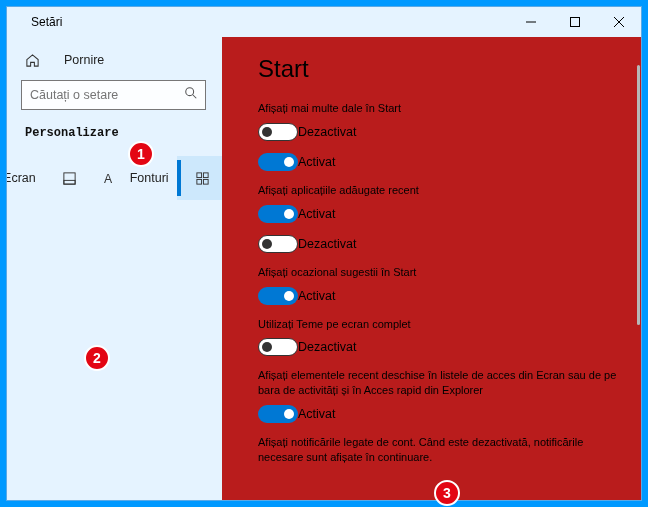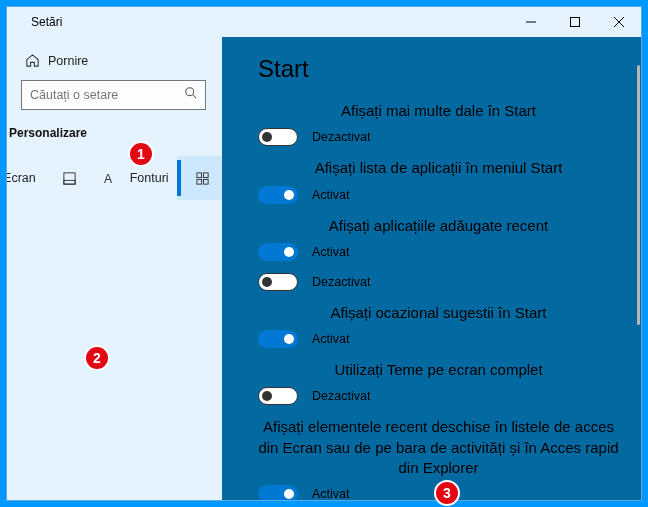--- a/index.html
+++ b/index.html
@@ -1,44 +1,44 @@
 <!DOCTYPE html>
 <html><head>
 <meta charset="utf-8">
 <style>
 * { box-sizing: border-box; margin: 0; padding: 0; font-family: "Segoe UI", -apple-system, sans-serif; }
 html, body { width: 648px; height: 507px; }
 body { background: #0099ff; padding: 6px; }
-.window { background: #0369a1; width: 100%; height: 100%; border: 1px solid #5aa9e6; display: flex; flex-direction: column; overflow: hidden; }
+.window { background: #b91c1c; width: 100%; height: 100%; border: 1px solid #5aa9e6; display: flex; flex-direction: column; overflow: hidden; }
 .titlebar { height: 30px; display: flex; align-items: center; background: #e5f3ff; position: relative; }
 .titlebar-left { display: flex; align-items: center; padding-left: 10px; gap: 14px; }
 .titlebar-title { font-size: 12px; color: #000; }
 .win-controls { position: absolute; right: 0; top: 0; display: flex; }
 .win-btn { width: 44px; height: 30px; display: flex; align-items: center; justify-content: center; cursor: pointer; }
 .win-btn svg { width: 10px; height: 10px; }
 .body { flex: 1; display: flex; min-height: 0; position: relative; }
 .sidebar { width: 215px; background: #e5f3ff; padding: 10px 8px 10px 0; display: flex; flex-direction: column; position: relative; overflow: hidden; }
-.home-row { display: flex; align-items: center; gap: 8px; padding: 6px 8px 6px 18px; font-size: 12.5px; color: #222; cursor: pointer; }
+.home-row { display: flex; gap: 24px; padding: 6px 8px 6px 18px; font-size: 12.5px; color: #222; cursor: pointer; }
 .home-row svg { width: 15px; height: 15px; }
 .search-wrap { margin: 6px 8px 12px 14px; }
 .search { width: 100%; height: 30px; border: 1px solid #777; background: #fcfeff; font-size: 12.5px; padding: 0 28px 0 8px; color: #555; position: relative; }
 .search-container { position: relative; }
 .search-icon { position: absolute; right: 8px; top: 50%; transform: translateY(-50%); }
 .search-icon svg { width: 14px; height: 14px; }
-.section-label { font-size: 12px; font-weight: 600; color: #111; padding: 4px 0 8px 2px; }
+.section-label { font-size: 12px; font-weight: 600; color: #111; padding: 4px 0 8px 18px; font-family: Liberation Mono, monospace; }
 .nav { display: flex; flex-direction: row; margin-top: 8px; justify-content: center; }
 .nav-item { display: flex; align-items: center; gap: 12px; padding: 8px 8px 8px 18px; font-size: 12.5px; color: #222; cursor: pointer; position: relative; }
 .nav-item.active { background: #cde8fc; }
 .nav-item.active::before { content: ""; position: absolute; left: 0; top: 4px; bottom: 4px; width: 4px; background: #0078d4; }
 .nav-item svg { width: 15px; height: 15px; flex-shrink: 0; }
 .content { flex: 1; padding: 18px 22px 10px 36px; overflow-y: auto; position: relative; }
 .page-title { font-size: 24px; font-weight: 400; margin-bottom: 18px; color: #000; }
 .setting { margin-bottom: 12px; }
-.setting-label { font-size: 15px; color: #000; margin-bottom: 7px; line-height: 1.35; text-align: center; }
-.toggle-row { display: flex; align-items: center; gap: 14px; }
+.setting-label { font-size: 11px; color: #000; margin-bottom: 7px; line-height: 1.35; }
+.toggle-row { display: flex; align-items: center; gap: 0; }
 .toggle { width: 40px; height: 18px; border-radius: 10px; position: relative; cursor: pointer; }
 .toggle.on { background: #0078d4; }
 .toggle.off { background: #fff; border: 1.5px solid #333; }
 .knob { position: absolute; width: 10px; height: 10px; border-radius: 50%; top: 50%; transform: translateY(-50%); }
 .toggle.on .knob { background: #fff; right: 4px; }
 .toggle.off .knob { background: #333; left: 3px; }
 .toggle-state { font-size: 12.5px; color: #000; }
 .scrollbar { position: absolute; right: 1px; top: 28px; width: 3px; height: 260px; background: #b7b7b7; border-radius: 2px; }
 .badge { position: absolute; width: 26px; height: 26px; border-radius: 50%; background: #e30613; color: #fff; font-weight: 700; font-size: 14px; display: flex; align-items: center; justify-content: center; border: 2px solid #fff; z-index: 20; }
 .b1 { left: 128px; top: 141px; }
@@ -149,21 +149,20 @@
           <div class="setting">
             <div class="setting-label">Afișați mai multe dale în Start</div>
             <div class="toggle-row">
               <div class="toggle off">
                 <div class="knob"></div>
               </div>
               <span class="toggle-state">Dezactivat</span>
             </div>
           </div>
           <div class="setting">
-            <div class="setting-label">Afișați lista de aplicații în meniul Start</div>
             <div class="toggle-row">
               <div class="toggle on">
                 <div class="knob"></div>
               </div>
               <span class="toggle-state">Activat</span>
             </div>
           </div>
           <div class="setting">
             <div class="setting-label">Afișați aplicațiile adăugate recent</div>
             <div class="toggle-row">

